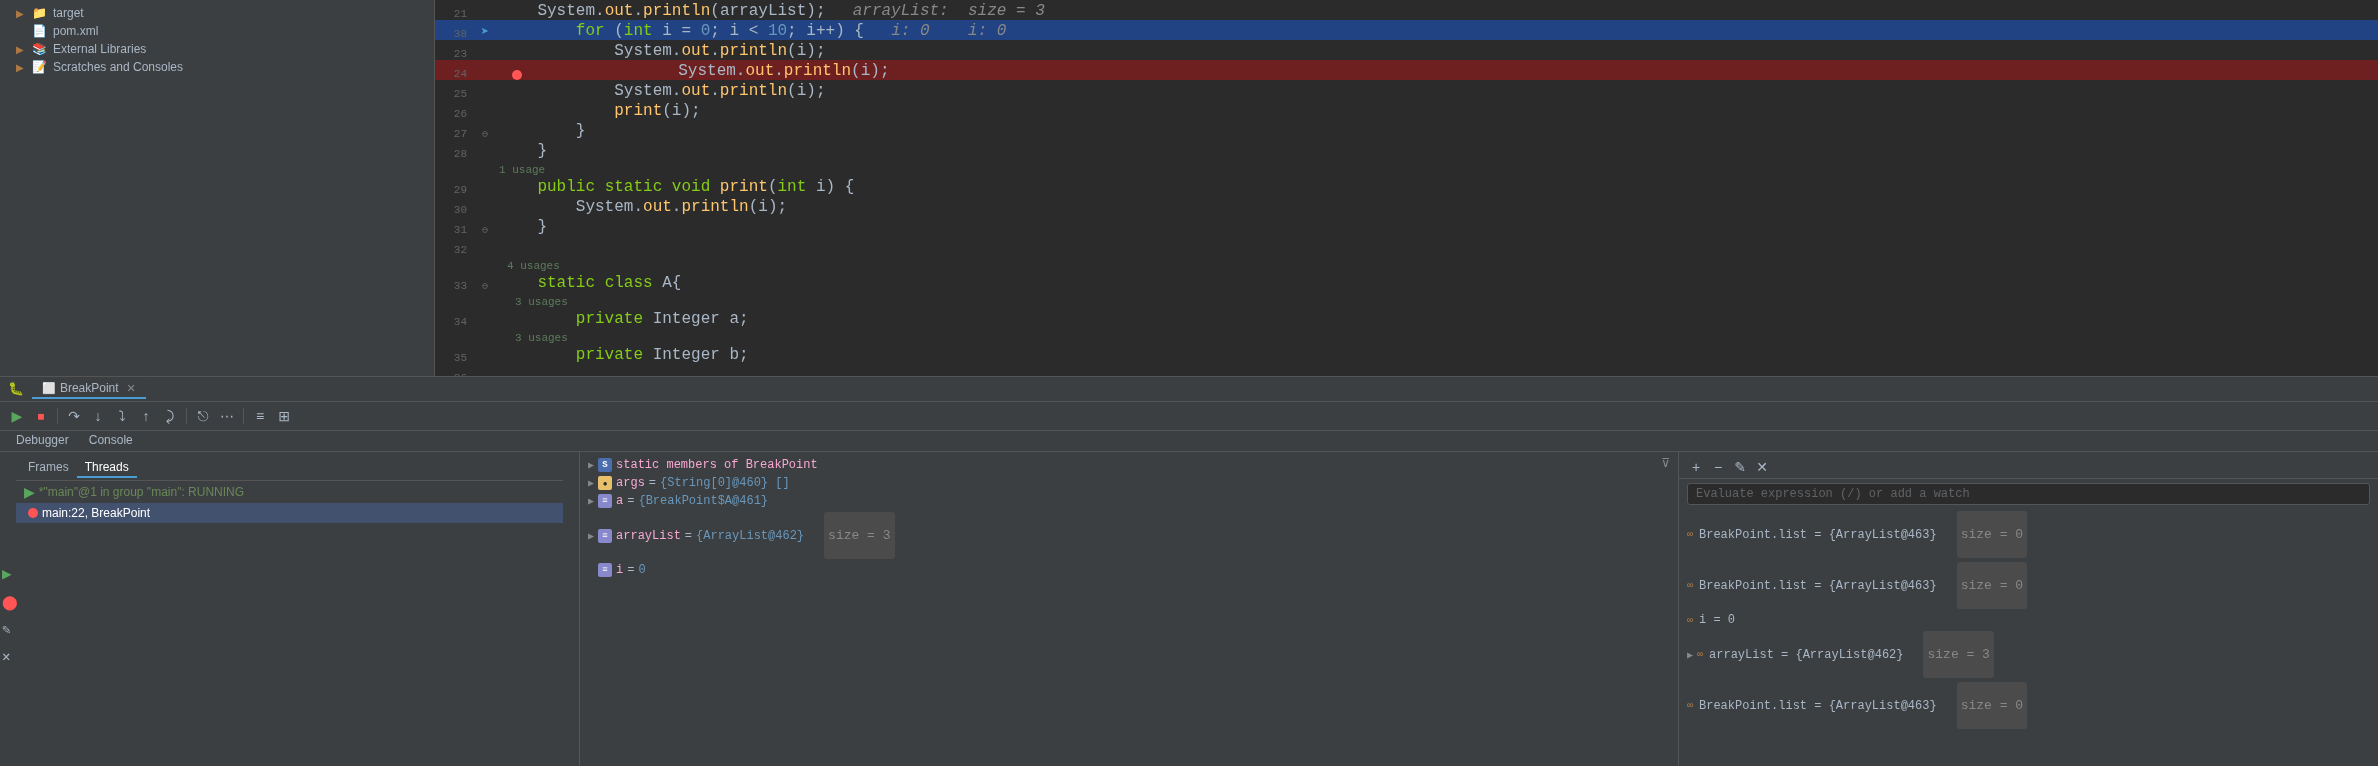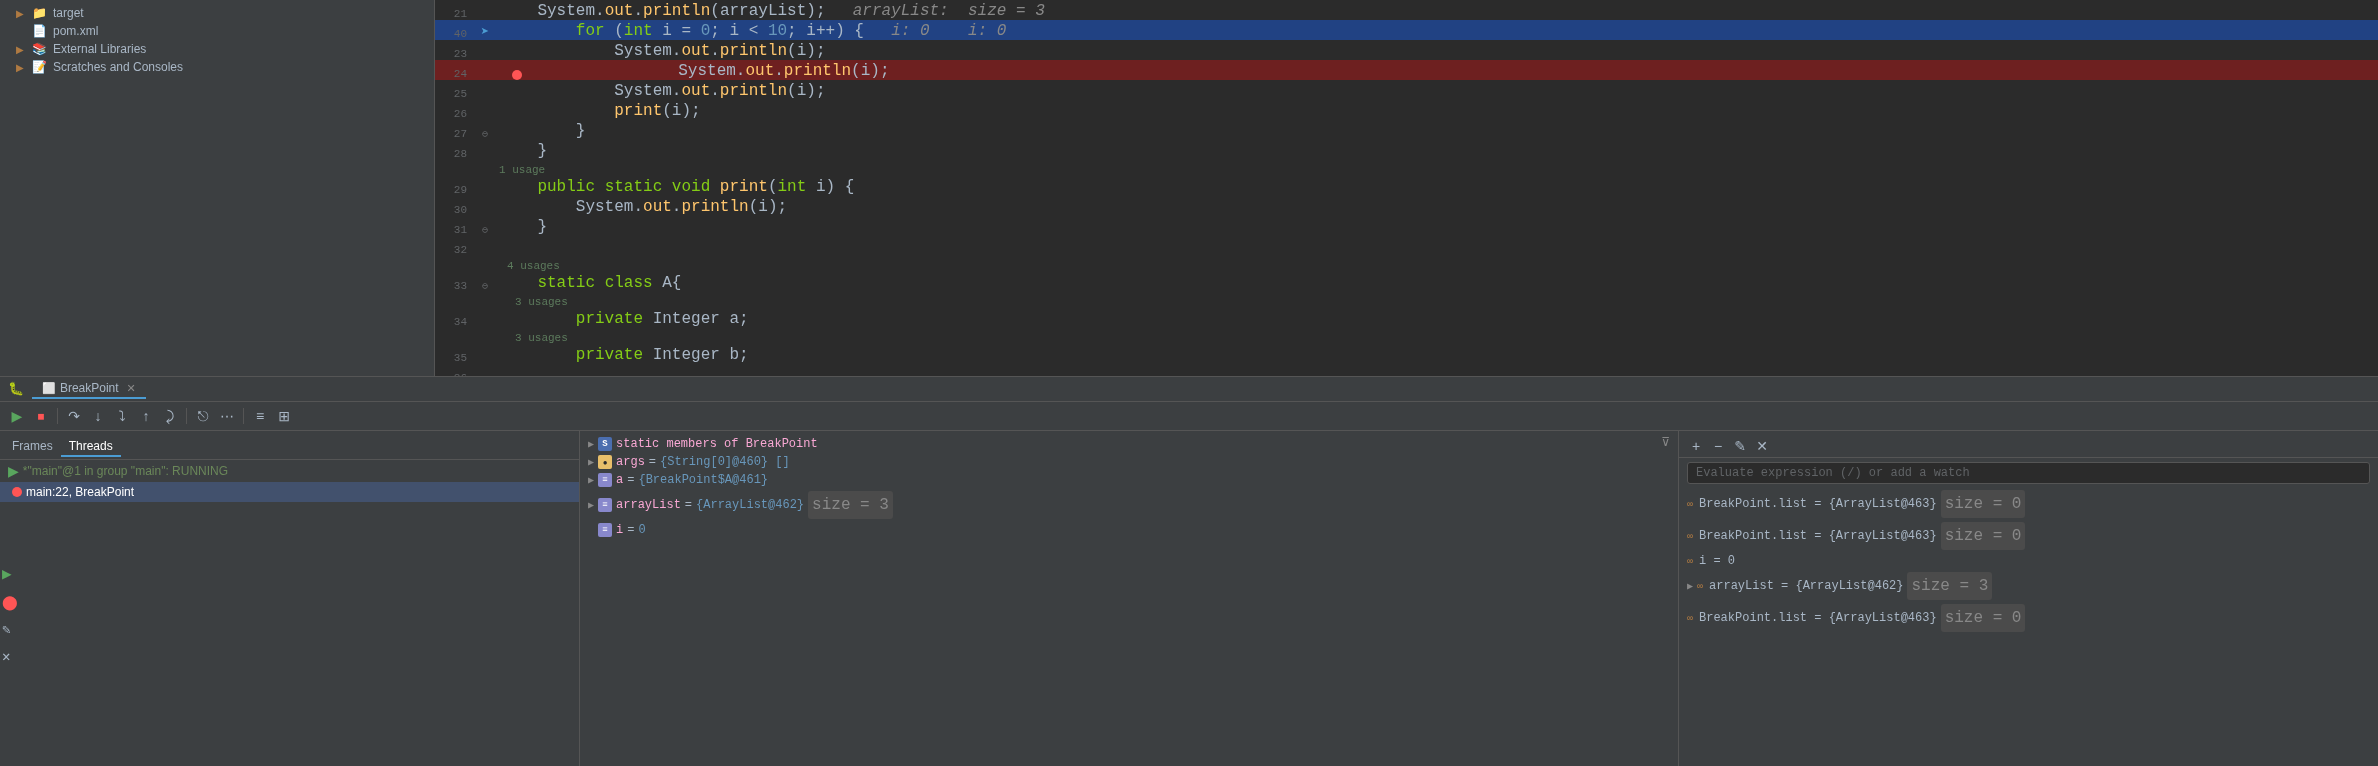--- a/index.html
+++ b/index.html
@@ -227,21 +227,21 @@
       display: flex;
       flex: 1;
       overflow: hidden;
     }
 
     
     .frames-panel {
       width: 580px;
       border-right: 1px solid #555;
       overflow: auto;
-      padding: 4px 0;
+      padding: 4px 16px;
     }
 
     .frame-item {
       padding: 3px 12px;
       cursor: pointer;
       display: flex;
       align-items: center;
       gap: 4px;
       font-family: Arial, sans-serif;
       font-size: 12px;
@@ -343,23 +343,24 @@
       font-family: 'Courier New', monospace;
     }
 
     .eval-input::placeholder { color: #606366; }
 
     .watch-oo { color: #af7a42; font-size: 10px; margin-right: 2px; }
 
     .size-badge {
       background: #4b4b4b;
       border-radius: 3px;
-      padding: 5px 4px;
-      font-size: 16px;
+      padding: 16px 4px;
+      font-size: 13px;
       color: #888;
+      margin-left: 16px;
     }
   </style>
 </head>
 <body>
 
 <div class="main-layout">
 
   <div class="top-area">
 
     <div class="sidebar">
@@ -387,21 +388,21 @@
     <div class="code-editor">
       <div class="code-area">
 
         <div class="code-line">
           <span class="line-number">21</span>
           <span class="line-gutter"></span>
           <span class="code-content">    <span class="cls">System</span>.<span class="method">out</span>.<span class="method">println</span>(<span class="cls">arrayList</span>);<span class="debug-info">  arrayList:  size = 3</span></span>
         </div>
 
         <div class="code-line highlighted-blue">
-          <span class="line-number">40</span>
+          <span class="line-number">38</span>
           <span class="line-gutter">
               <span class="debug-arrow">➤</span>
             </span>
           <span class="code-content">        <span class="kw">for</span> (<span class="kw">int</span> <span class="cls">i</span> = <span class="num">0</span>; <span class="cls">i</span> &lt; <span class="num">10</span>; <span class="cls">i</span>++) {<span class="debug-info">  i: 0    i: 0</span></span>
         </div>
 
         <div class="code-line">
           <span class="line-number">23</span>
           <span class="line-gutter"></span>
           <span class="code-content">            <span class="cls">System</span>.<span class="method">out</span>.<span class="method">println</span>(<span class="cls">i</span>);</span>
@@ -534,20 +535,31 @@
       <button class="toolbar-btn" title="Step Out">↑</button>
       <button class="toolbar-btn" title="Run to Cursor">⤸</button>
       <div class="toolbar-sep"></div>
       <button class="toolbar-btn" title="Evaluate">⎋</button>
       <button class="toolbar-btn" title="More">⋯</button>
       <div class="toolbar-sep"></div>
       <button class="toolbar-btn" title="Settings">≡</button>
       <button class="toolbar-btn" title="Layout">⊞</button>
     </div>
 
+    <div style="display:flex; border-bottom: 1px solid #555; background:#3c3f41;">
+
+      <div style="display:flex; align-items:center; padding: 0 8px; gap: 4px;">
+        <div class="sub-tab">
+          <span>Debugger</span>
+        </div>
+        <div class="sub-tab">
+          <span>Console</span>
+        </div>
+      </div>
+    </div>
 
     <div class="debug-content">
 
       <div class="frames-panel">
 
         <div style="display:flex; border-bottom:1px solid #555; padding: 2px 4px;">
           <div class="sub-tab">
             <span>Frames</span>
           </div>
           <div class="sub-tab active">

